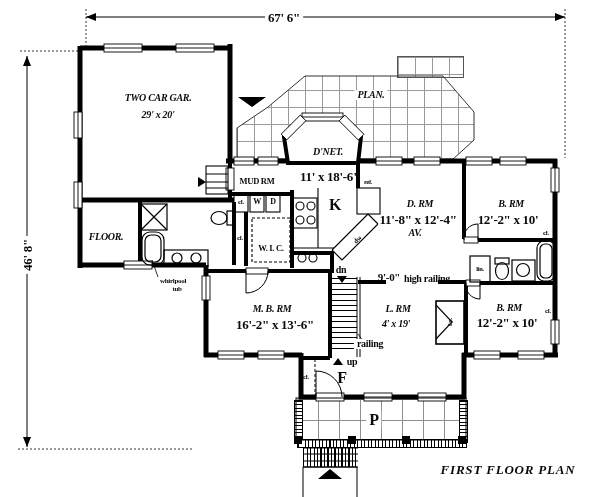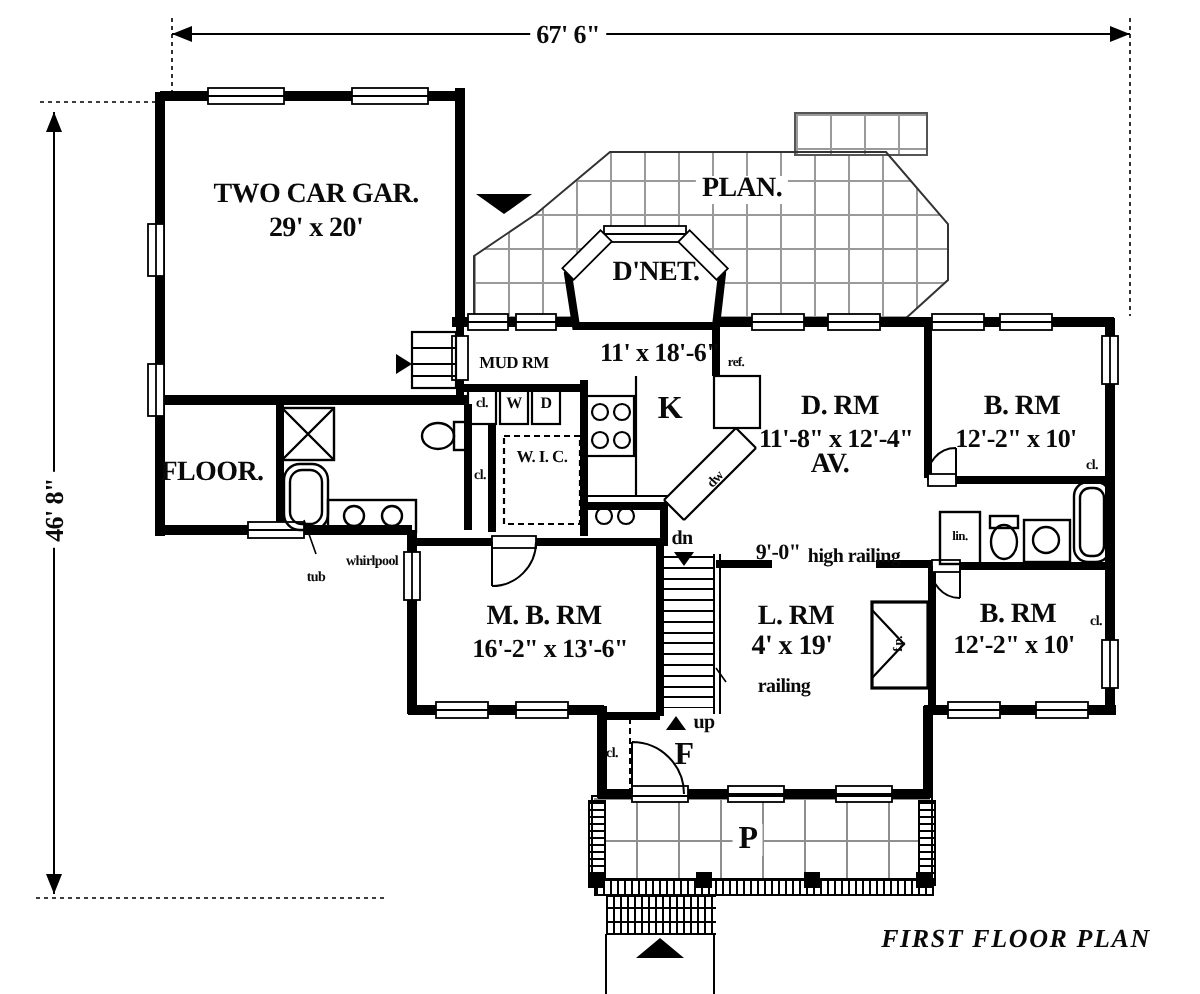--- a/index.html
+++ b/index.html
@@ -19,21 +19,21 @@
   .rail.h{background-image:repeating-linear-gradient(to bottom,#000 0 1px,transparent 1px 3.5px);}
   .rail.v{background-image:repeating-linear-gradient(to right,#000 0 1px,transparent 1px 3.5px);}
   svg#lines{position:absolute;left:0;top:0;}
   .lbl{position:absolute;transform:translate(-50%,-50%);white-space:nowrap;
        letter-spacing:-0.3px;line-height:1;}
   .rot90{transform:translate(-50%,-50%) rotate(-90deg);}
   .rot47{transform:translate(-50%,-50%) rotate(-47deg);}
   .bg{background:#fff;padding:0 3px;}
   .s17{font-size:13px;letter-spacing:0.8px;font-style:italic;}
   .s16{font-size:16px;}
-  .s14{font-size:14px;}
+  .s14{font-size:10px;font-style:italic;}
   .s135{font-size:13px;}
   .s13{font-size:13px;}
   .s11{font-size:11px;}
   .s85{font-size:8.5px;}
   .s8{font-size:8px;}
   .s75{font-size:10px;}
   .s7{font-size:7px;}
   .s65{font-size:6.5px;}
 </style>
 </head>
@@ -186,49 +186,49 @@
       <path d="M303,448 H358 M303,454 H358 M303,461 H358 M303,467 H358" stroke="#000" stroke-width="1" fill="none"></path>
     </g>
   </svg>
 
   <div class="lbl s13 bg" style="left:284px;top:17px">67' 6"</div>
   <div class="lbl s13 bg rot90" style="left:27px;top:255px">46' 8"</div>
 
   <div class="lbl s14" style="left:158px;top:98px">TWO CAR GAR.</div>
   <div class="lbl s14" style="left:158px;top:115px">29' x 20'</div>
   <div class="lbl s14 bg" style="left:371px;top:95px">PLAN.</div>
-  <div class="lbl s14" style="left:328px;top:137px">D'NET.</div>
+  <div class="lbl s14" style="left:328px;top:152px">D'NET.</div>
   <div class="lbl s135" style="left:330px;top:176px">11' x 18'-6"</div>
   <div class="lbl s85" style="left:257px;top:181px">MUD RM</div>
   <div class="lbl s7" style="left:241px;top:202px">cl.</div>
   <div class="lbl s8" style="left:257px;top:202px">W</div>
   <div class="lbl s8" style="left:273px;top:202px">D</div>
   <div class="lbl s7" style="left:240px;top:238px">cl.</div>
   <div class="lbl s16" style="left:335px;top:205px">K</div>
-  <div class="lbl s85" style="left:271px;top:228px">W. I. C.</div>
+  <div class="lbl s85" style="left:271px;top:248px">W. I. C.</div>
   <div class="lbl s65" style="left:368px;top:182px">ref.</div>
   <div class="lbl s7 rot47" style="left:358px;top:240px">dw</div>
   <div class="lbl s14" style="left:106px;top:237px">FLOOR.</div>
-  <div class="lbl s7" style="left:186px;top:281px">whirlpool</div>
-  <div class="lbl s7" style="left:158px;top:289px">tub</div>
+  <div class="lbl s7" style="left:173px;top:281px">whirlpool</div>
+  <div class="lbl s7" style="left:177px;top:289px">tub</div>
 
   <div class="lbl s14" style="left:420px;top:204px">D. RM</div>
   <div class="lbl s135" style="left:418px;top:219px">11'-8" x 12'-4"</div>
   <div class="lbl s14" style="left:415px;top:233px">AV.</div>
   <div class="lbl s14" style="left:511px;top:204px">B. RM</div>
   <div class="lbl s135" style="left:508px;top:219px">12'-2" x 10'</div>
   <div class="lbl s7" style="left:546px;top:233px">cl.</div>
   <div class="lbl s65" style="left:480px;top:269px">lin.</div>
   <div class="lbl s11" style="left:389px;top:277px">9'-0"</div>
   <div class="lbl s75" style="left:427px;top:279px">high railing</div>
 
   <div class="lbl s14" style="left:272px;top:309px">M. B. RM</div>
   <div class="lbl s135" style="left:275px;top:324px">16'-2" x 13'-6"</div>
   <div class="lbl s75" style="left:341px;top:270px">dn</div>
-  <div class="lbl s75 bg" style="left:392px;top:344px">railing</div>
+  <div class="lbl s75 bg" style="left:370px;top:344px">railing</div>
   <div class="lbl s75" style="left:352px;top:362px">up</div>
   <div class="lbl s14" style="left:398px;top:309px">L. RM</div>
   <div class="lbl s14" style="left:396px;top:324px">4' x 19'</div>
   <div class="lbl s65 rot90" style="left:450px;top:322px">f.p.</div>
   <div class="lbl s14" style="left:509px;top:308px">B. RM</div>
   <div class="lbl s135" style="left:507px;top:322px">12'-2" x 10'</div>
   <div class="lbl s7" style="left:548px;top:311px">cl.</div>
 
   <div class="lbl s16" style="left:342px;top:378px">F</div>
   <div class="lbl s7" style="left:306px;top:377px">cl.</div>

